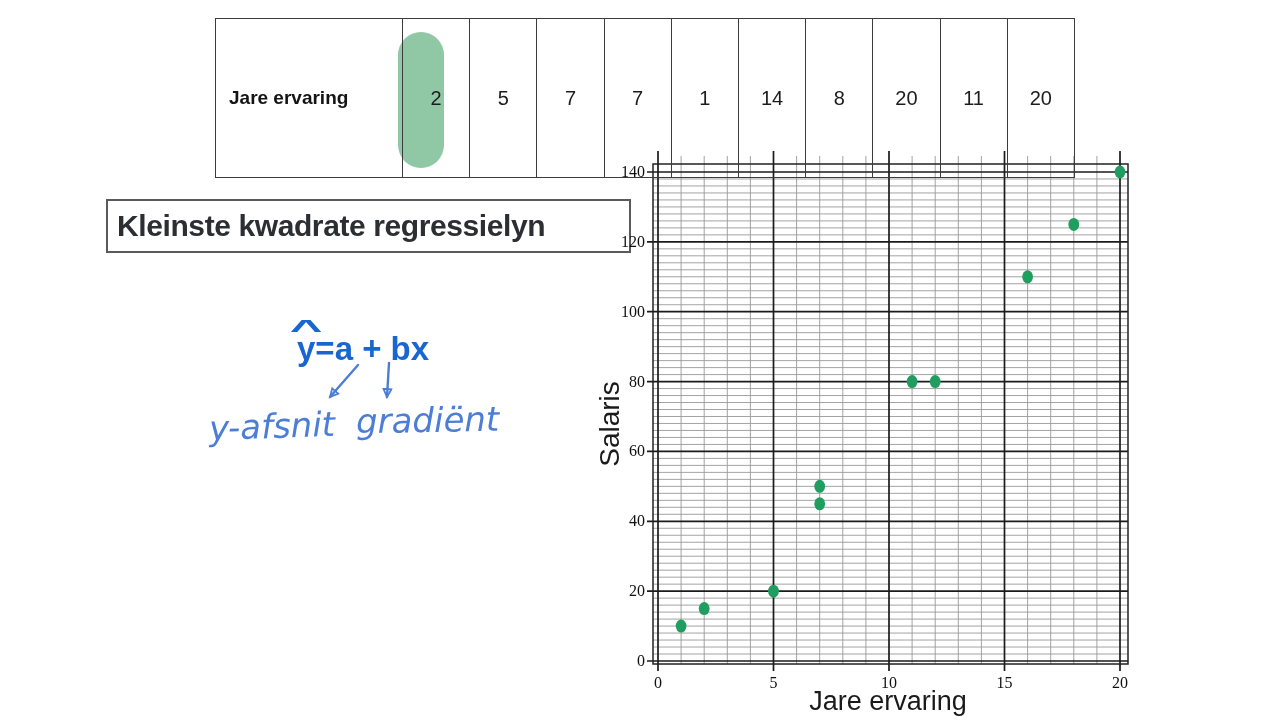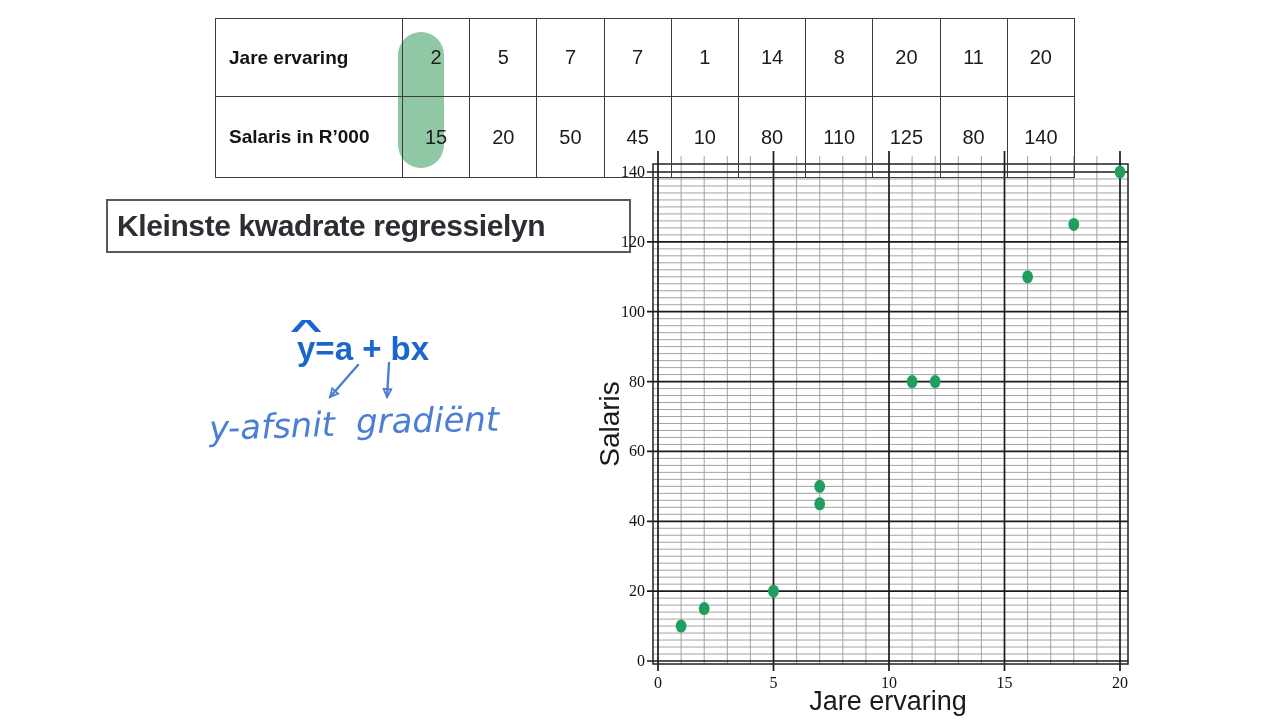--- a/index.html
+++ b/index.html
@@ -71,33 +71,20 @@
             <td class="val">2</td>
             <td class="val">5</td>
             <td class="val">7</td>
             <td class="val">7</td>
             <td class="val">1</td>
             <td class="val">14</td>
             <td class="val">8</td>
             <td class="val">20</td>
             <td class="val">11</td>
             <td class="val">20</td>
-          </tr>
-          <tr>
-            <td class="lbl">Salaris in R’000</td>
-            <td class="val">15</td>
-            <td class="val">20</td>
-            <td class="val">50</td>
-            <td class="val">45</td>
-            <td class="val">10</td>
-            <td class="val">80</td>
-            <td class="val">110</td>
-            <td class="val">125</td>
-            <td class="val">80</td>
-            <td class="val">140</td>
           </tr>
         </tbody>
     </table>
   </div>
 
   <div class="titlebox">
     <span>Kleinste kwadrate regressielyn</span>
   </div>
 
   <div class="formula" style="color: rgb(26, 102, 209);">

